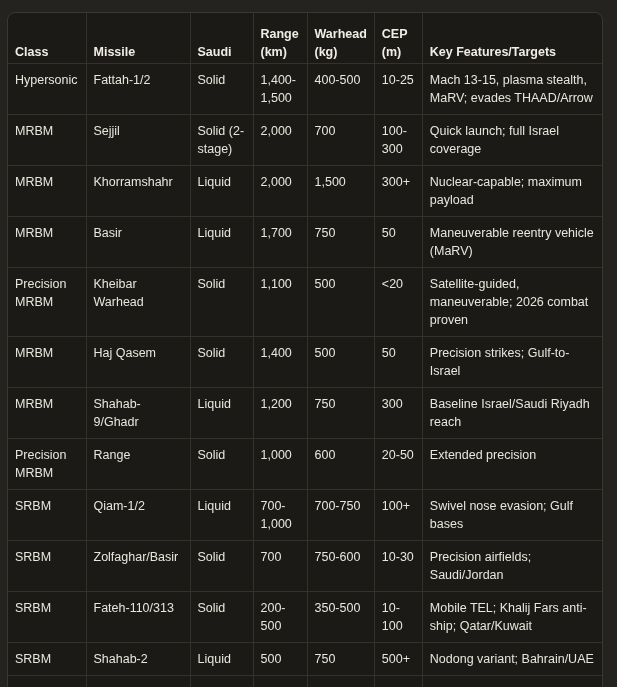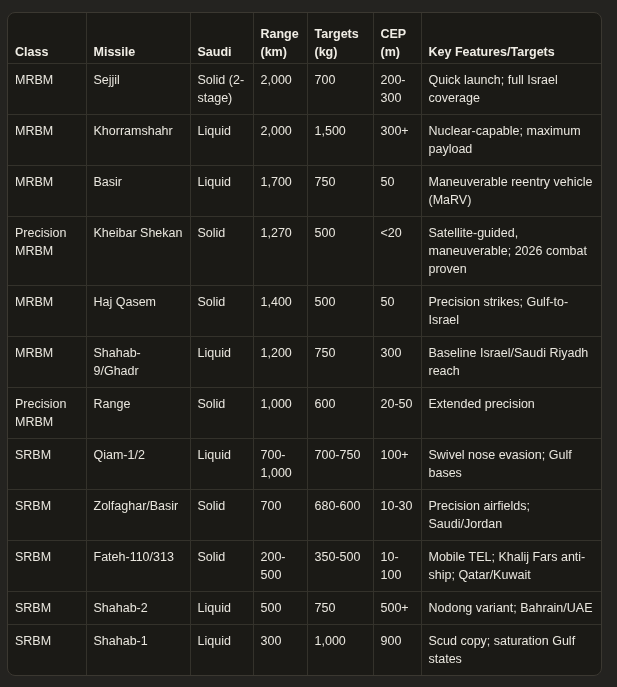--- a/index.html
+++ b/index.html
@@ -72,33 +72,42 @@
           <col class="c-warhead">
           <col class="c-cep">
           <col class="c-feat">
       </colgroup>
       <thead>
         <tr>
           <th>Class</th>
           <th>Missile</th>
           <th>Saudi</th>
           <th>Range (km)</th>
-          <th>Targets (kg)</th>
+          <th>Warhead (kg)</th>
           <th>CEP (m)</th>
           <th>Key Features/Targets</th>
         </tr>
       </thead>
       <tbody>
+        <tr>
+          <td>Hypersonic</td>
+          <td>Fattah-1/2</td>
+          <td>Solid</td>
+          <td>1,400-1,500</td>
+          <td>400-500</td>
+          <td>10-25</td>
+          <td>Mach 13-15, plasma stealth, MaRV; evades THAAD/Arrow</td>
+        </tr>
         <tr>
           <td>MRBM</td>
           <td>Sejjil</td>
           <td>Solid (2-stage)</td>
           <td>2,000</td>
           <td>700</td>
-          <td>200-300</td>
+          <td>100-300</td>
           <td>Quick launch; full Israel coverage</td>
         </tr>
         <tr>
           <td>MRBM</td>
           <td>Khorramshahr</td>
           <td>Liquid</td>
           <td>2,000</td>
           <td>1,500</td>
           <td>300+</td>
           <td>Nuclear-capable; maximum payload</td>
@@ -107,23 +116,23 @@
           <td>MRBM</td>
           <td>Basir</td>
           <td>Liquid</td>
           <td>1,700</td>
           <td>750</td>
           <td>50</td>
           <td>Maneuverable reentry vehicle (MaRV)</td>
         </tr>
         <tr>
           <td>Precision MRBM</td>
-          <td>Kheibar Shekan</td>
-          <td>Solid</td>
-          <td>1,270</td>
+          <td>Kheibar Warhead</td>
+          <td>Solid</td>
+          <td>1,100</td>
           <td>500</td>
           <td>&lt;20</td>
           <td>Satellite-guided, maneuverable; 2026 combat proven</td>
         </tr>
         <tr>
           <td>MRBM</td>
           <td>Haj Qasem</td>
           <td>Solid</td>
           <td>1,400</td>
           <td>500</td>
@@ -155,21 +164,21 @@
           <td>700-1,000</td>
           <td>700-750</td>
           <td>100+</td>
           <td>Swivel nose evasion; Gulf bases</td>
         </tr>
         <tr>
           <td>SRBM</td>
           <td>Zolfaghar/Basir</td>
           <td>Solid</td>
           <td>700</td>
-          <td>680-600</td>
+          <td>750-600</td>
           <td>10-30</td>
           <td>Precision airfields; Saudi/Jordan</td>
         </tr>
         <tr>
           <td>SRBM</td>
           <td>Fateh-110/313</td>
           <td>Solid</td>
           <td>200-500</td>
           <td>350-500</td>
           <td>10-100</td>

